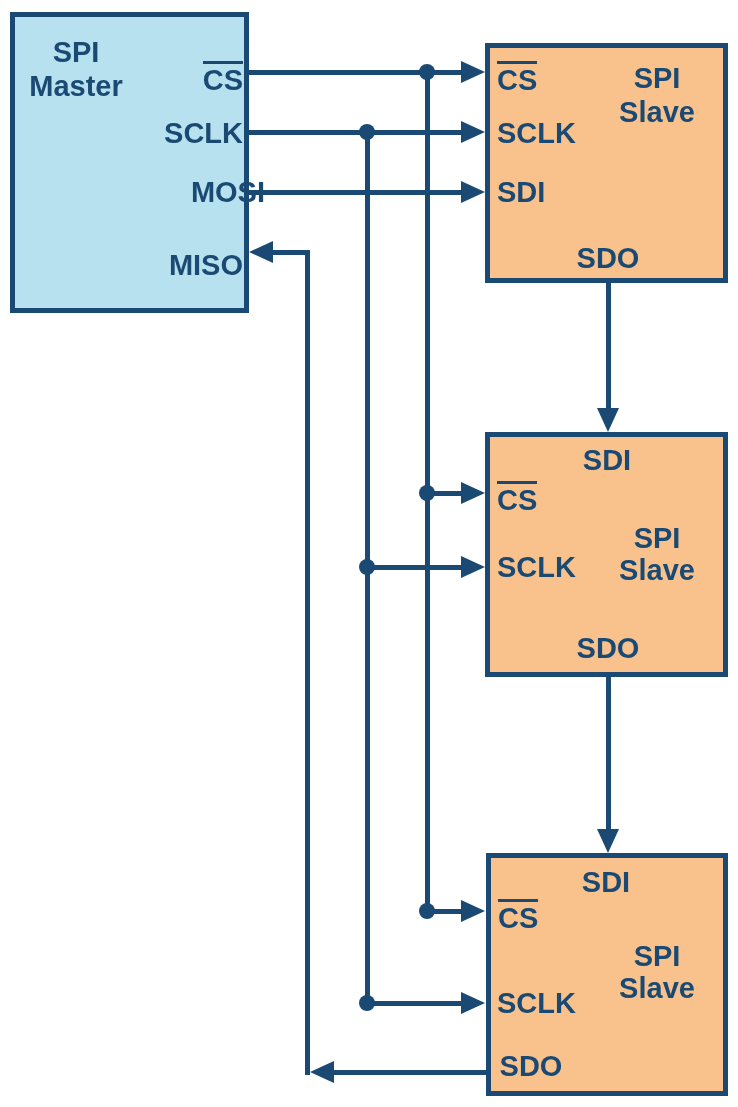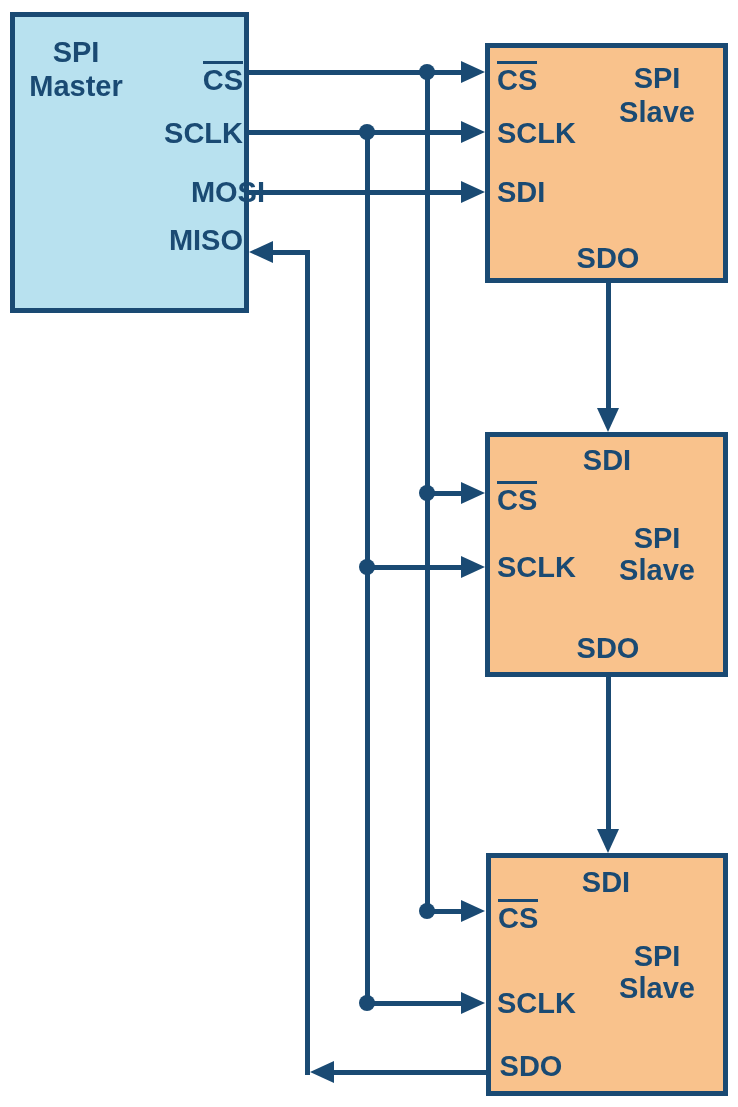--- a/index.html
+++ b/index.html
@@ -111,21 +111,21 @@
   <div class="arrow right" style="left:461px; top:900px;"></div>
   <div class="arrow right" style="left:461px; top:992px;"></div>
   <div class="arrow down" style="left:597px; top:829px;"></div>
   <div class="arrow left" style="left:310px; top:1061px;"></div>
 
   <div class="lbl centered" style="left:76px; top:52px;">SPI</div>
   <div class="lbl centered" style="left:76px; top:86px;">Master</div>
   <div class="lbl rightpin" style="right:495px; top:78px;"><span class="csbar">CS</span></div>
   <div class="lbl rightpin" style="right:495px; top:133px;">SCLK</div>
   <div class="lbl rightpin" style="right:473px; top:192px;">MOSI</div>
-  <div class="lbl rightpin" style="right:495px; top:240px;">MISO</div>
+  <div class="lbl rightpin" style="right:495px; top:265px;">MISO</div>
 
   <div class="lbl leftpin" style="left:497px; top:78px;"><span class="csbar">CS</span></div>
   <div class="lbl leftpin" style="left:497px; top:133px;">SCLK</div>
   <div class="lbl leftpin" style="left:497px; top:192px;">SDI</div>
   <div class="lbl centered" style="left:657px; top:78px;">SPI</div>
   <div class="lbl centered" style="left:657px; top:112px;">Slave</div>
   <div class="lbl centered" style="left:608px; top:258px;">SDO</div>
 
   <div class="lbl centered" style="left:607px; top:460px;">SDI</div>
   <div class="lbl leftpin" style="left:497px; top:498px;"><span class="csbar">CS</span></div>

